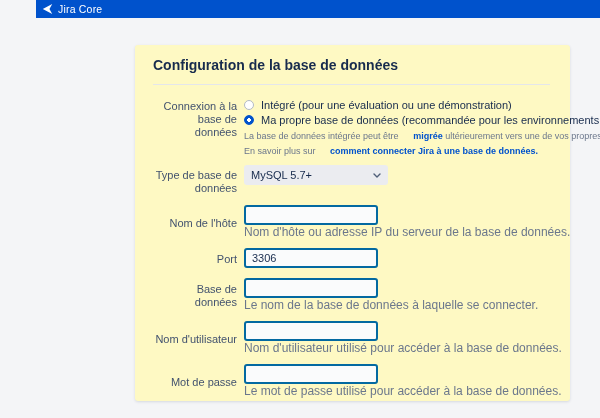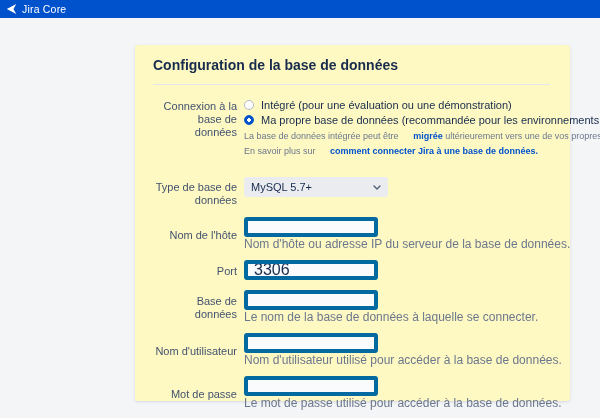--- a/index.html
+++ b/index.html
@@ -13,20 +13,21 @@
     -webkit-font-smoothing: antialiased;
   }
 
   
   .topbar {
     height: 18px;
     background: #0052CC;
     display: flex;
     align-items: center;
     padding-left: 6px;
+    margin-left: 36px;
   }
   .logo-icon { display: flex; align-items: center; margin-right: 5px; }
   .app-name {
     color: #FFFFFF;
     font-size: 10.5px;
     letter-spacing: .2px;
   }
 
   
   .card {
@@ -58,21 +59,21 @@
     width: 84px;
     text-align: right;
     font-size: 11px;
     line-height: 13px;
     color: #42526E;
     padding-top: 3px;
   }
   .row-field { margin-left: 7px; min-width: 0; }
 
   
-  .row-connection { margin-bottom: 20px; }
+  .row-connection { margin-bottom: 8px; }
   .radio-option { display: flex; align-items: center; height: 15px; cursor: pointer; }
   .radio-option input[type=radio] {
     appearance: none;
     -webkit-appearance: none;
     flex: none;
     width: 10px; height: 10px;
     margin: 0 7px 0 0;
     border: 1px solid #B3BAC5;
     border-radius: 50%;
     background: #FFFFFF;
@@ -99,25 +100,25 @@
     font-size: 11px;
     color: #172B4D;
     cursor: pointer;
   }
   .chevron { display: flex; align-items: center; }
 
   
   .input-row { margin-top: 10px; align-items: center; }
   .text-input {
     width: 134px; height: 20px;
-    border: 4px solid #0369a1;
+    border: 2px solid #0369a1;
     background: #FAFBFC;
     border-radius: 3px;
     padding: 0 6px;
-    font-size: 16px;
+    font-size: 11px;
     color: #172B4D;
     font-family: inherit;
     outline: none;
   }
   .field-help {
     margin-top: 2px;
     font-size: 12px;
     line-height: 11px;
     color: #6B778C;
     white-space: nowrap;

